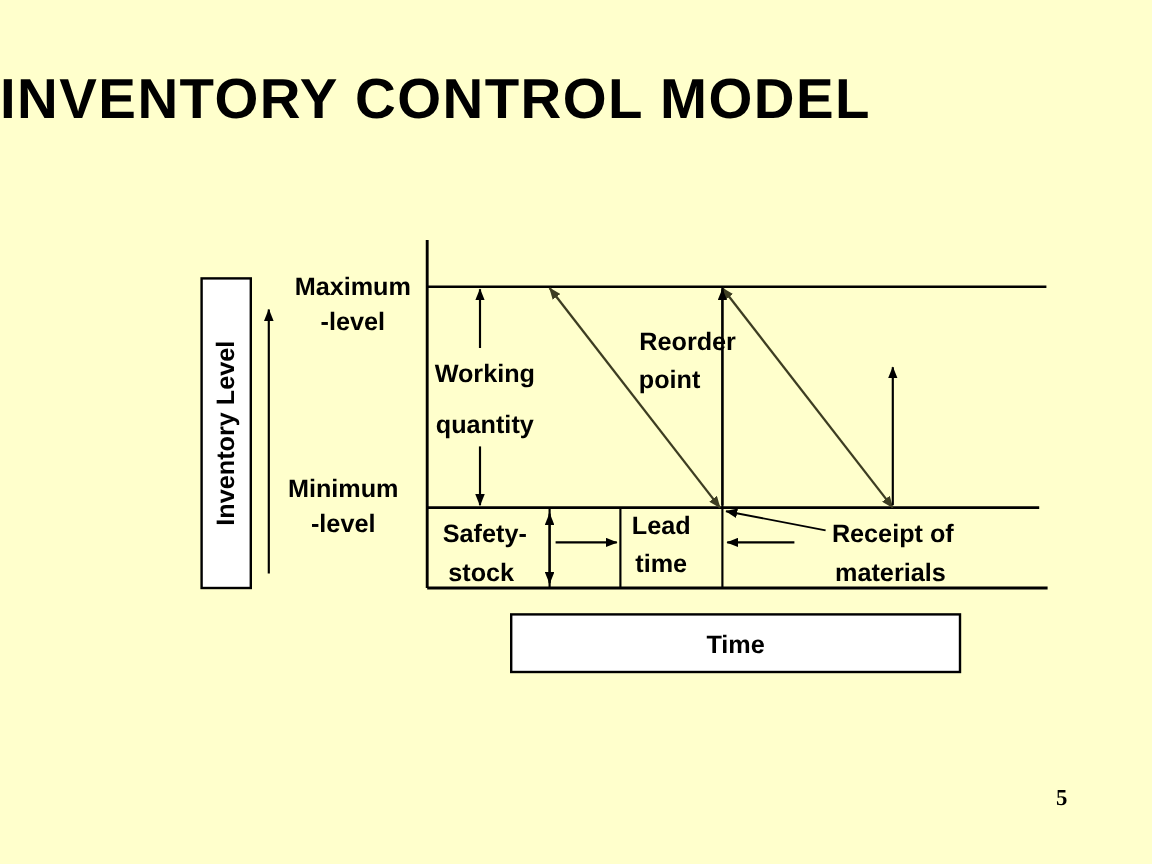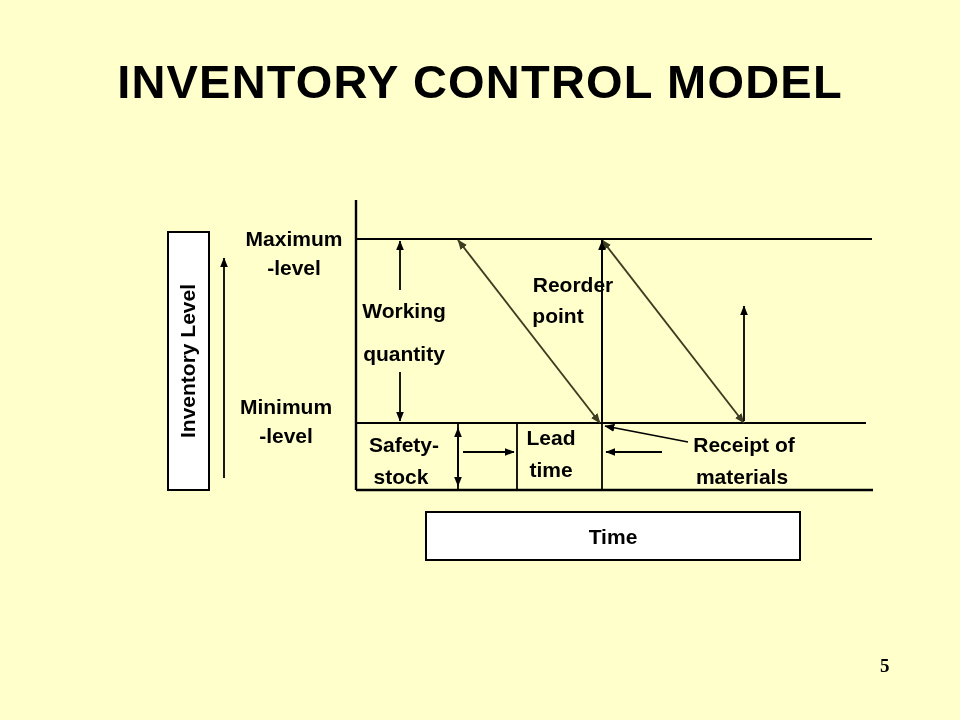--- a/index.html
+++ b/index.html
@@ -18,21 +18,21 @@
     position: absolute;
     left: 0; top: 0;
     width: 960px;
     height: 720px;
   }
   .slide-title {
     position: absolute;
     left: 0;
     top: 57px;
     width: 960px;
-    text-align: center;
+    text-align: left;
     font-family: "Liberation Sans", sans-serif;
     font-weight: bold;
     font-size: 47px;
     letter-spacing: 1.2px;
     color: #000000;
     line-height: 1.05;
     white-space: nowrap;
   }
   .page-number {
     position: absolute;

